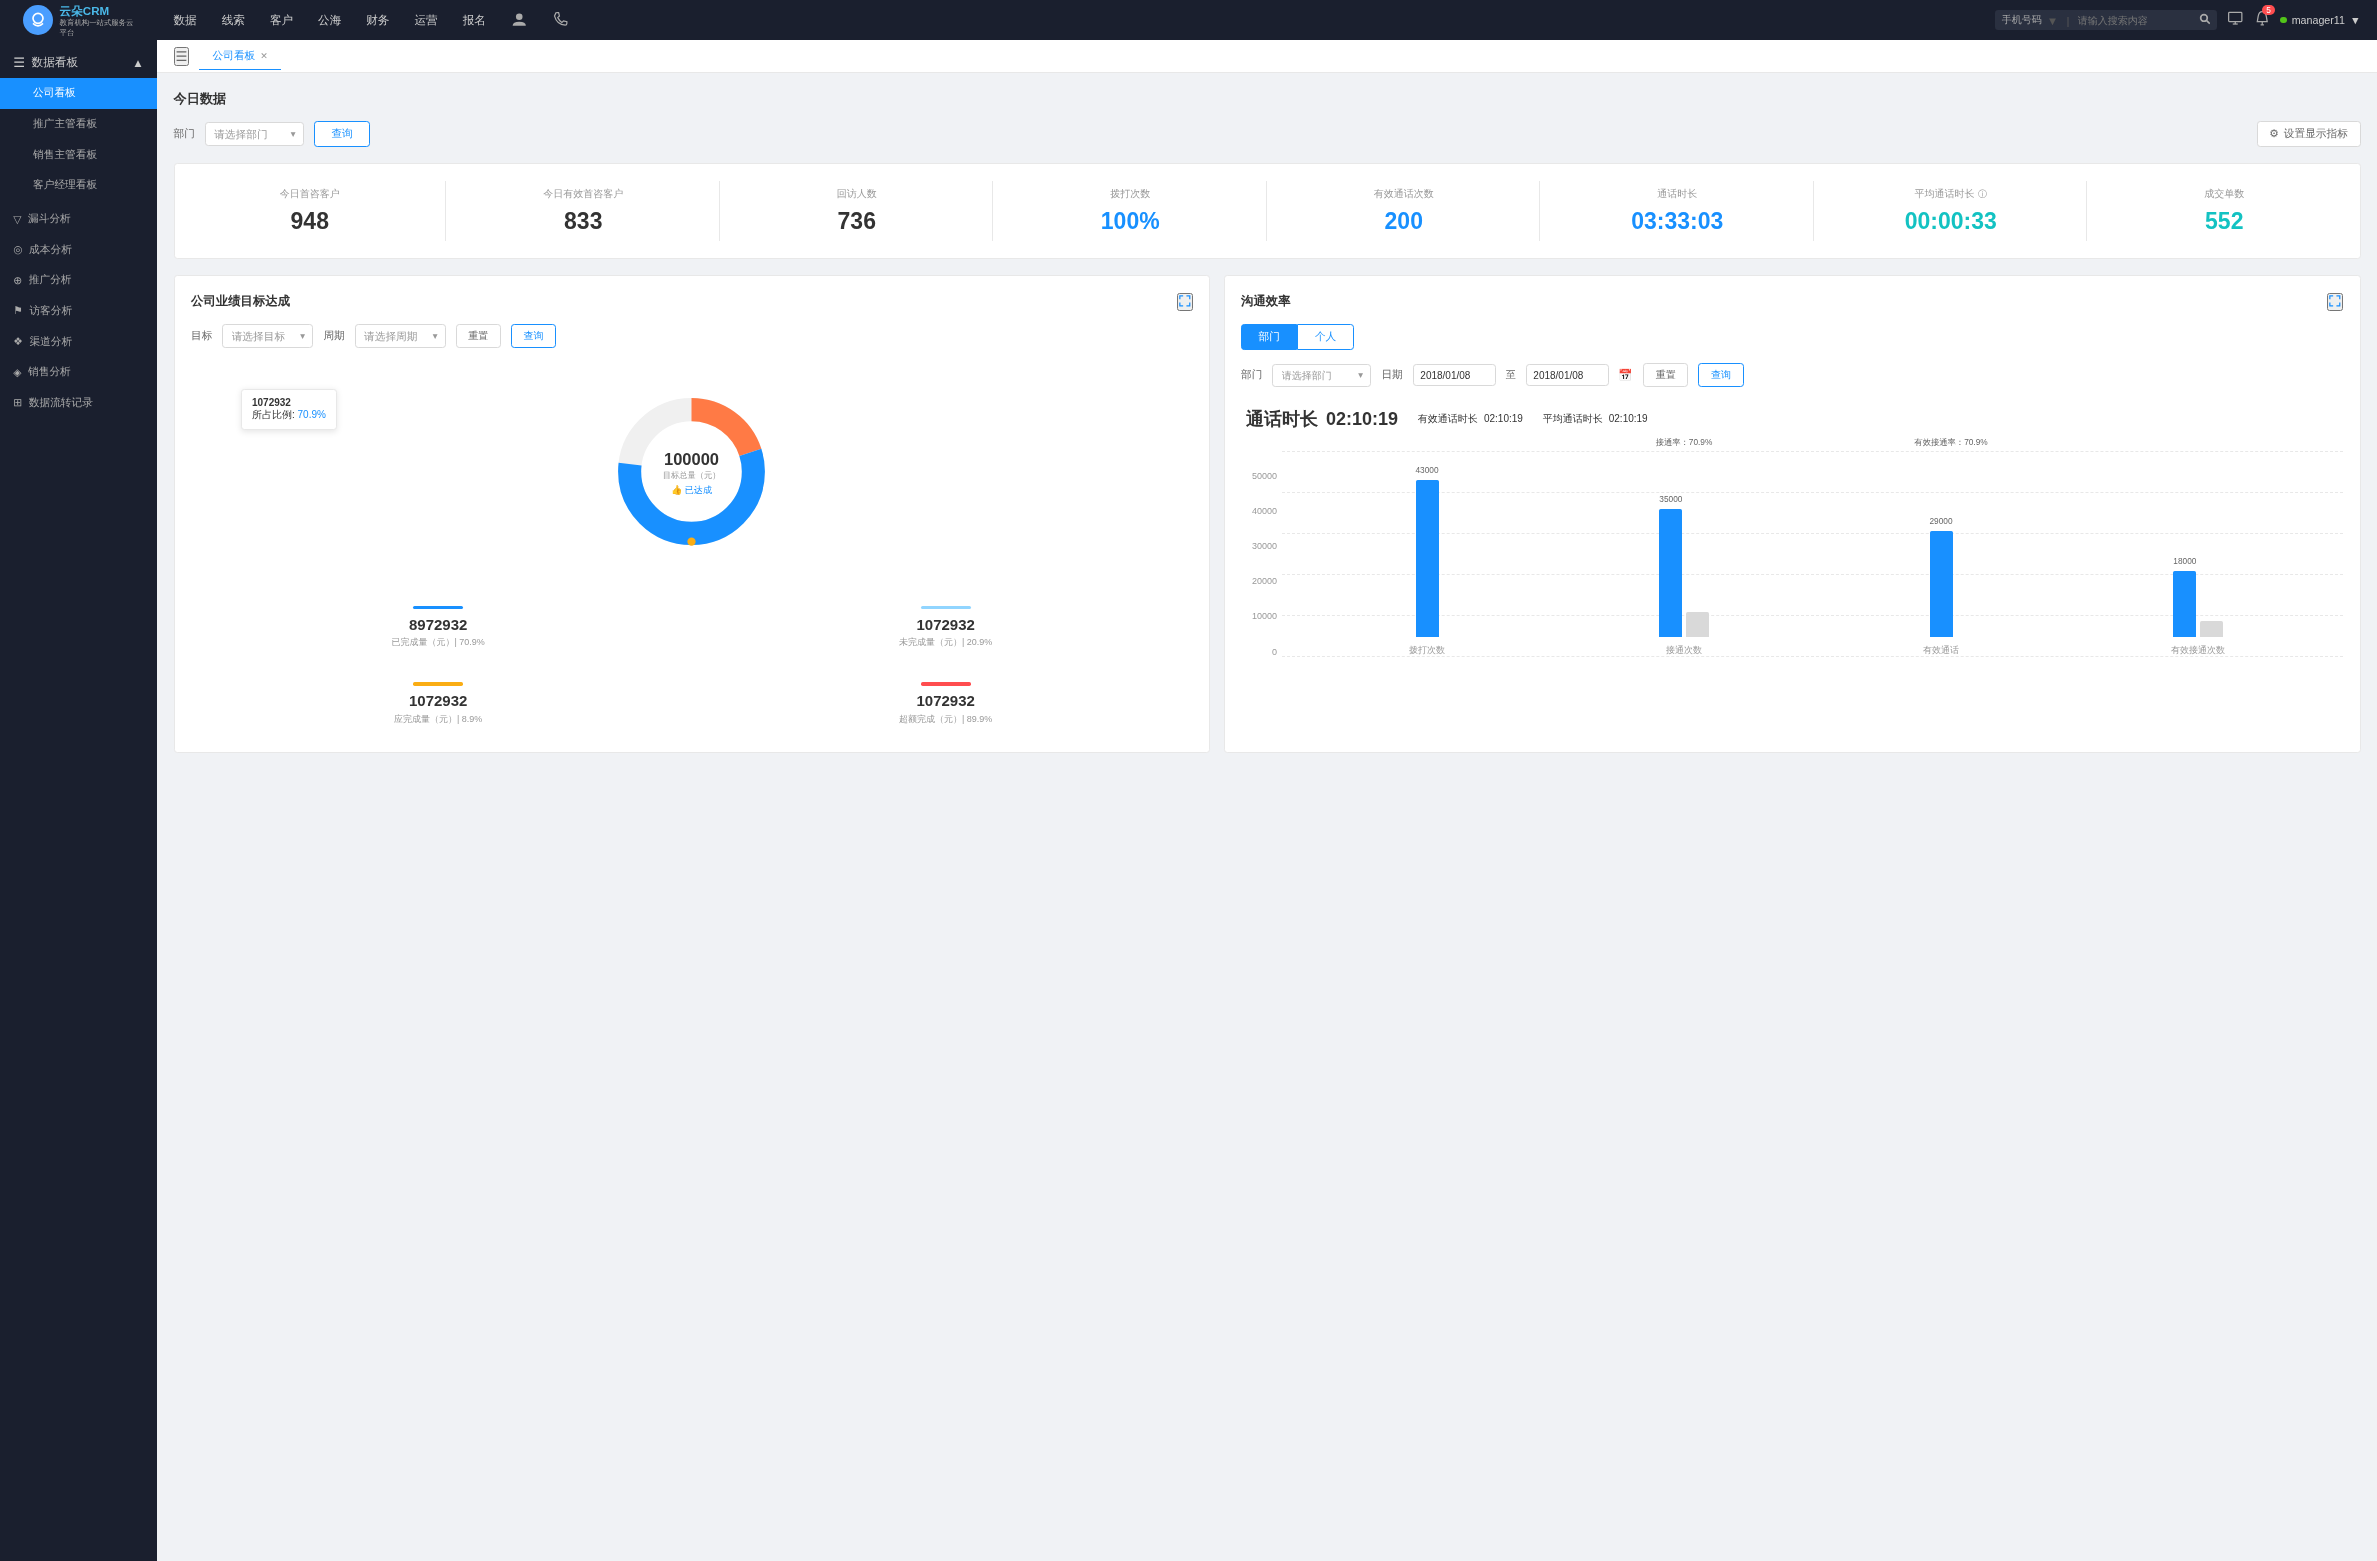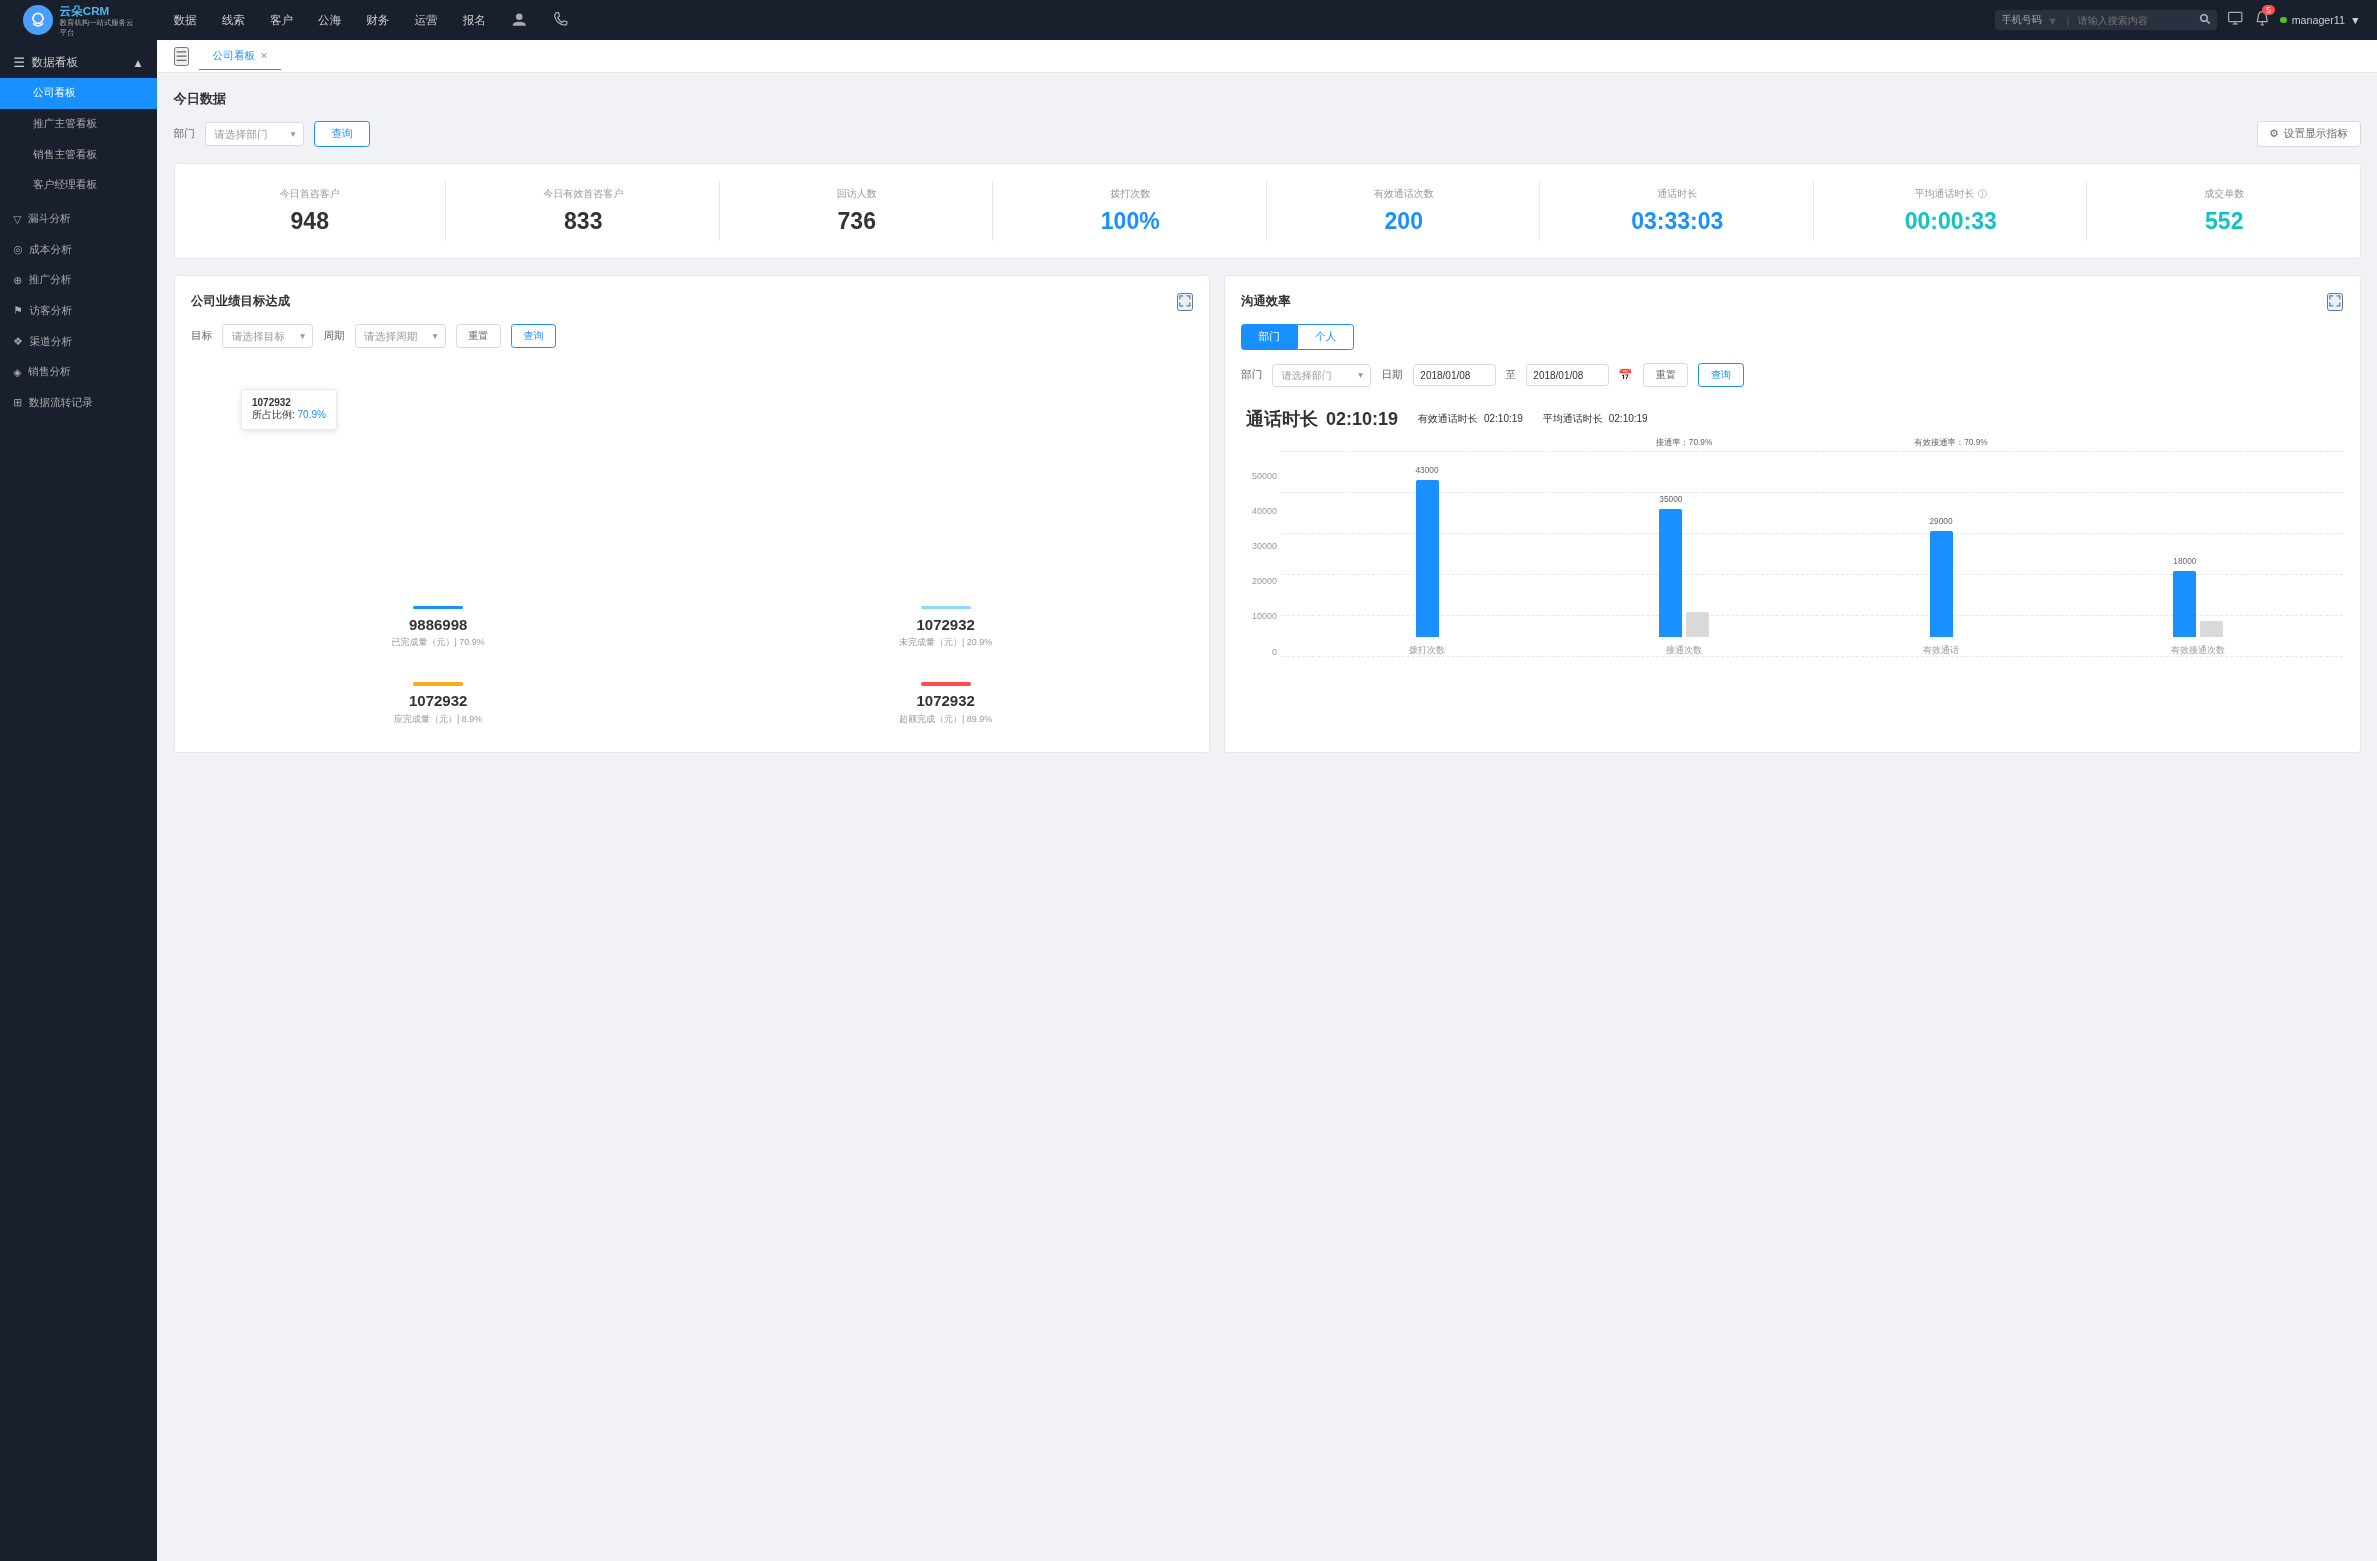--- a/index.html
+++ b/index.html
@@ -782,26 +782,43 @@
 
           <div class="donut-area">
 
             <div class="donut-tooltip">
               <div class="value-line">1072932</div>
               <div>
                 所占比例: <span class="pct-line">70.9%</span>
               </div>
             </div>
 
+            <div class="donut-chart">
+              <svg width="165" height="165" viewBox="0 0 200 200" style="font-size:14px">
+
+                <circle cx="100" cy="100" r="75" fill="none" stroke="#f0f0f0" stroke-width="28"></circle>
+
+                <circle cx="100" cy="100" r="75" fill="none" stroke="#ff7a45" stroke-width="28" stroke-dasharray="94 377" stroke-dashoffset="0" transform="rotate(-90 100 100)"></circle>
+
+                <circle cx="100" cy="100" r="75" fill="none" stroke="#1890ff" stroke-width="28" stroke-dasharray="268 203" stroke-dashoffset="-94" transform="rotate(-90 100 100)"></circle>
+
+                <circle cx="100" cy="185" r="5" fill="#faad14"></circle>
+
+                <text x="100" y="92" text-anchor="middle" font-size="20" font-weight="bold" fill="#333">100000</text>
+                <text x="100" y="108" text-anchor="middle" font-size="10" fill="#999">目标总量（元）</text>
+
+                <text x="100" y="126" text-anchor="middle" font-size="11" fill="#1890ff">👍 已达成</text>
+              </svg>
+            </div>
           </div>
 
           <div class="stats-grid">
             <div class="stats-grid-item">
               <div class="stats-grid-bar bar-blue"></div>
-              <div class="stats-grid-value">9886998</div>
+              <div class="stats-grid-value">8972932</div>
               <div class="stats-grid-label">已完成量（元）| 70.9%</div>
             </div>
             <div class="stats-grid-item">
               <div class="stats-grid-bar bar-lightblue"></div>
               <div class="stats-grid-value">1072932</div>
               <div class="stats-grid-label">未完成量（元）| 20.9%</div>
             </div>
             <div class="stats-grid-item">
               <div class="stats-grid-bar bar-orange"></div>
               <div class="stats-grid-value">1072932</div>

